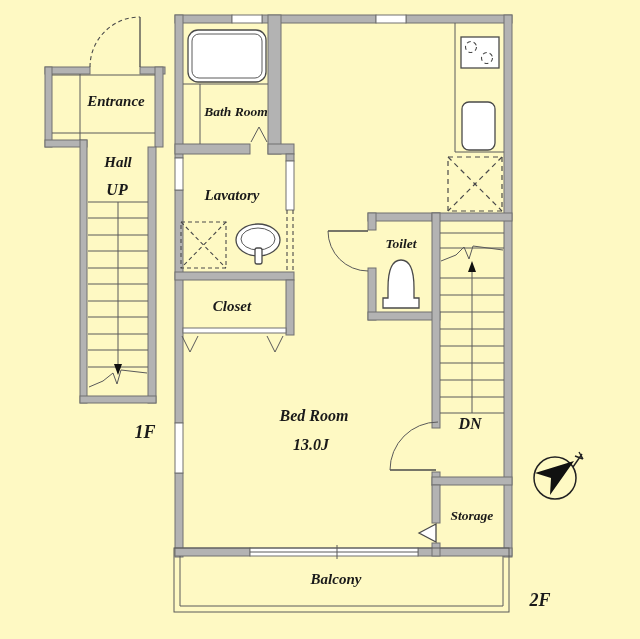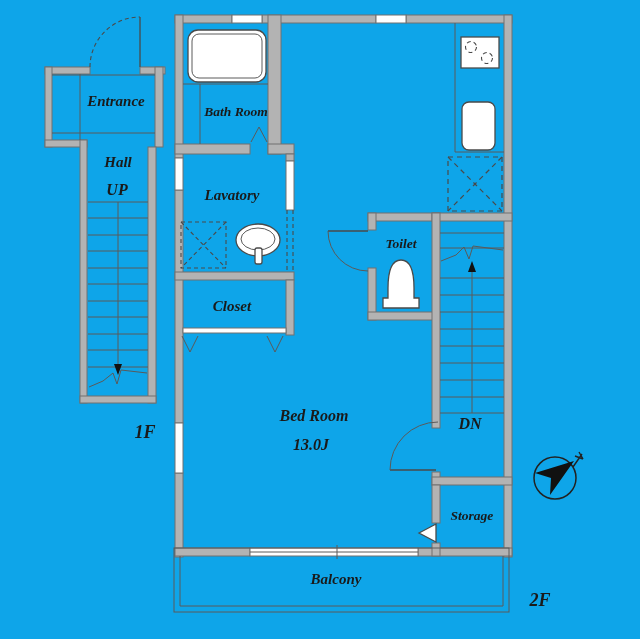--- a/index.html
+++ b/index.html
@@ -1,16 +1,16 @@
 <!DOCTYPE html>
 <html><head>
 <meta charset="utf-8">
 <style>
   html,body{margin:0;padding:0;background:#ffffff;}
-  .plan-wrap{position:relative;width:640px;height:639px;background:#0ea5e9;overflow:hidden;}
+  .plan-wrap{position:relative;width:640px;height:639px;background:#fef9c3;overflow:hidden;}
   svg{position:absolute;left:0;top:0;}
   .wall{fill:#b3b3b3;stroke:#707070;stroke-width:1;}
   .win{fill:#ffffff;stroke:#707070;stroke-width:1;}
   .ln{stroke:#4a4a4a;stroke-width:1.3;fill:none;}
   .lnthin{stroke:#5a5a5a;stroke-width:1;fill:none;}
   .dash{stroke:#4a4a4a;stroke-width:1.2;fill:none;stroke-dasharray:5 4;}
   .dash2{stroke:#4a4a4a;stroke-width:1.1;fill:none;stroke-dasharray:4 3;}
   .fix{fill:#ffffff;stroke:#4a4a4a;stroke-width:1.3;}
   .blk{fill:#111111;stroke:none;}
   .txt{font-family:"Liberation Serif","DejaVu Serif",serif;font-style:italic;font-weight:600;

